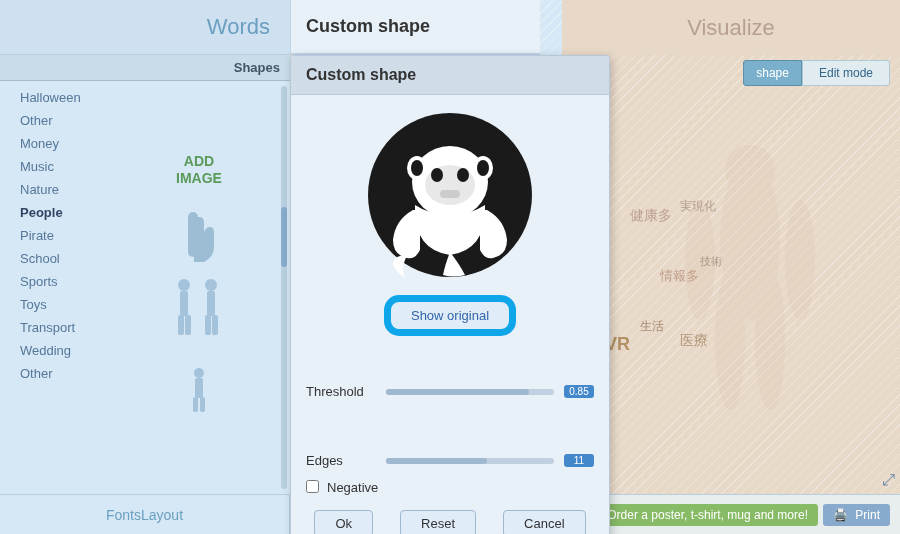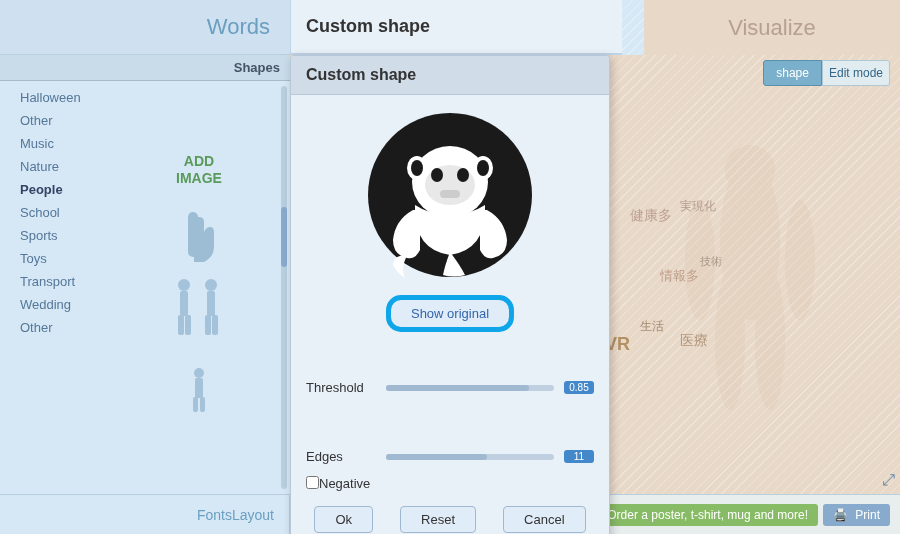--- a/index.html
+++ b/index.html
@@ -66,21 +66,21 @@
       border-left: 1px solid #c0d4e8;
     }
 
     .top-custom-shape span {
       font-size: 18px;
       font-weight: bold;
       color: #333;
     }
 
     .top-visualize {
-      width: 256px;
+      width: 338px;
       background: #e8d8c8;
       display: flex;
       align-items: center;
       justify-content: center;
       margin-left: 22px;
     }
 
     .top-visualize span {
       font-size: 22px;
       color: #b8a090;
@@ -173,21 +173,21 @@
     .github-logo {
       width: 170px;
       height: 170px;
     }
 
     .show-original-btn {
       display: block;
       margin: 0 auto 15px;
       padding: 6px 20px;
       background: #e0ecf8;
-      border: 5px solid #0ea5e9;
+      border: 7px solid #0ea5e9;
       border-radius: 15px;
       color: #3366aa;
       font-size: 13px;
       cursor: pointer;
     }
 
     .dialog-field {
       display: flex;
       align-items: center;
       padding: 6px 15px;
@@ -225,21 +225,21 @@
       padding: 1px 5px;
       border-radius: 3px;
       min-width: 30px;
       text-align: center;
     }
 
     .checkbox-row {
       display: flex;
       align-items: flex-start;
       padding: 6px 15px 10px;
-      gap: 0;
+      gap: 8px;
     }
 
     .checkbox-row input {
       cursor: pointer;
     }
 
     .checkbox-label {
       color: #333;
       font-size: 13px;
     }
@@ -267,21 +267,21 @@
       display: flex;
       width: 100%;
       background: #d6e8f5;
       border-top: 1px solid #b8cfe0;
     }
 
     .bottom-left {
       width: 290px;
       display: flex;
       align-items: center;
-      justify-content: flex-end;
+      justify-content: center;
       padding: 0 15px;
       border-right: 1px solid #b8cfe0;
     }
 
     .bottom-left span {
       font-size: 14px;
       color: #6a9fc0;
     }
 
     .bottom-right {
@@ -370,23 +370,25 @@
       <div class="left-panel-inner">
         <div style="width:100%; display:flex; flex-direction:column;">
           <div class="shapes-tab">
             <span>Shapes</span>
           </div>
           <div style="display:flex; flex:1;">
 
             <div class="category-list">
               <div class="category-item">Halloween</div>
               <div class="category-item">Other</div>
+              <div class="category-item">Money</div>
               <div class="category-item">Music</div>
               <div class="category-item">Nature</div>
               <div class="category-item active">People</div>
+              <div class="category-item">Pirate</div>
               <div class="category-item">School</div>
               <div class="category-item">Sports</div>
               <div class="category-item">Toys</div>
               <div class="category-item">Transport</div>
               <div class="category-item">Wedding</div>
               <div class="category-item">Other</div>
             </div>
 
             <div class="shape-preview-area">
               <button class="add-image-btn">ADD<br>IMAGE</button>
@@ -424,21 +426,21 @@
     </div>
 
     <div style="position:relative; flex:1; background:#e0eaf5;">
 
       <div style="position:absolute; top:0; left:0; right:0; bottom:0; background:#e8d8c8; overflow:hidden;">
 
         <div style="width:100%;height:100%;background-image:repeating-linear-gradient(135deg,transparent,transparent 6px,rgba(255,255,255,0.3) 6px,rgba(255,255,255,0.3) 7px);">
 
           <div style="display:flex; position:absolute; top:5px; right:10px; gap:0;">
             <button style="padding:5px 12px; background:#7ab0cc; color:white; border:1px solid #5a90aa; font-size:12px; cursor:pointer; border-radius:3px 0 0 3px;">shape</button>
-            <button style="padding:5px 6px; background:#e0ecf0; color:#336688; border:1px solid #b0c8d4; font-size:12px; cursor:pointer; border-radius:0 3px 3px 0;">Edit mode</button>
+            <button style="padding:5px 16px; background:#e0ecf0; color:#336688; border:1px solid #b0c8d4; font-size:12px; cursor:pointer; border-radius:0 3px 3px 0;">Edit mode</button>
           </div>
 
           <div style="position:absolute; top:40px; left:0; right:0; bottom:0; display:flex; align-items:center; justify-content:center;">
             <svg width="550" height="370" viewBox="0 0 550 370" opacity="0.75">
               <text x="200" y="100" font-size="26" font-weight="bold" fill="#c09070" font-family="Arial">交通</text>
               <text x="130" y="130" font-size="16" font-weight="bold" fill="#a07858" font-family="Arial">健康</text>
               <text x="240" y="125" font-size="18" font-weight="bold" fill="#b08060" font-family="Arial">教育</text>
               <text x="310" y="110" font-size="14" fill="#b09080" font-family="Arial">健康多</text>
               <text x="360" y="100" font-size="12" fill="#a08878" font-family="Arial">実現化</text>
               <text x="170" y="175" font-size="50" font-weight="bold" fill="#c89060" font-family="Arial">通信</text>

